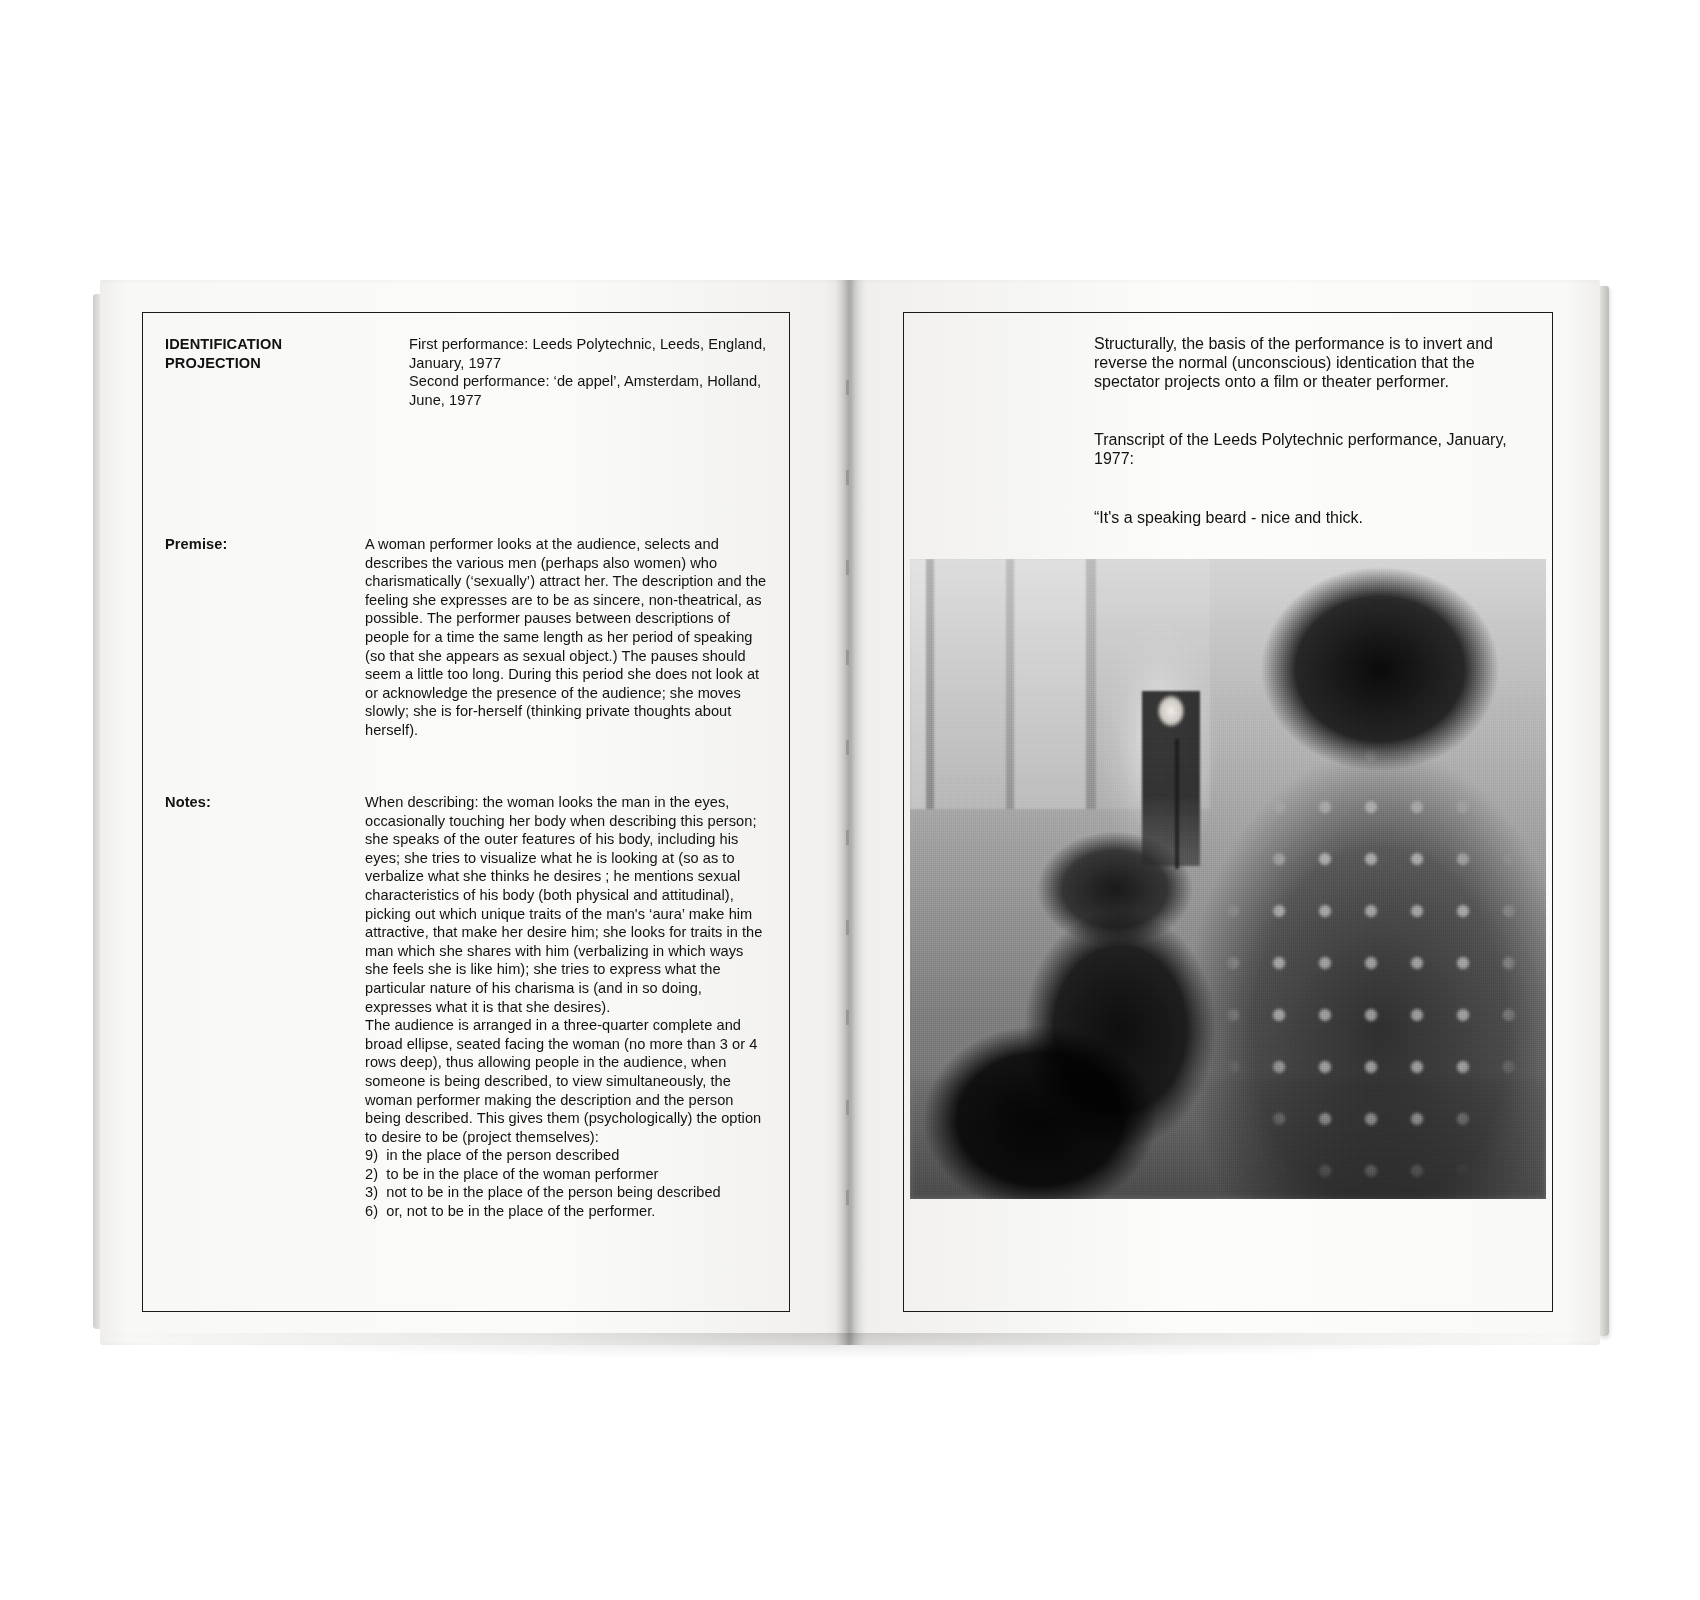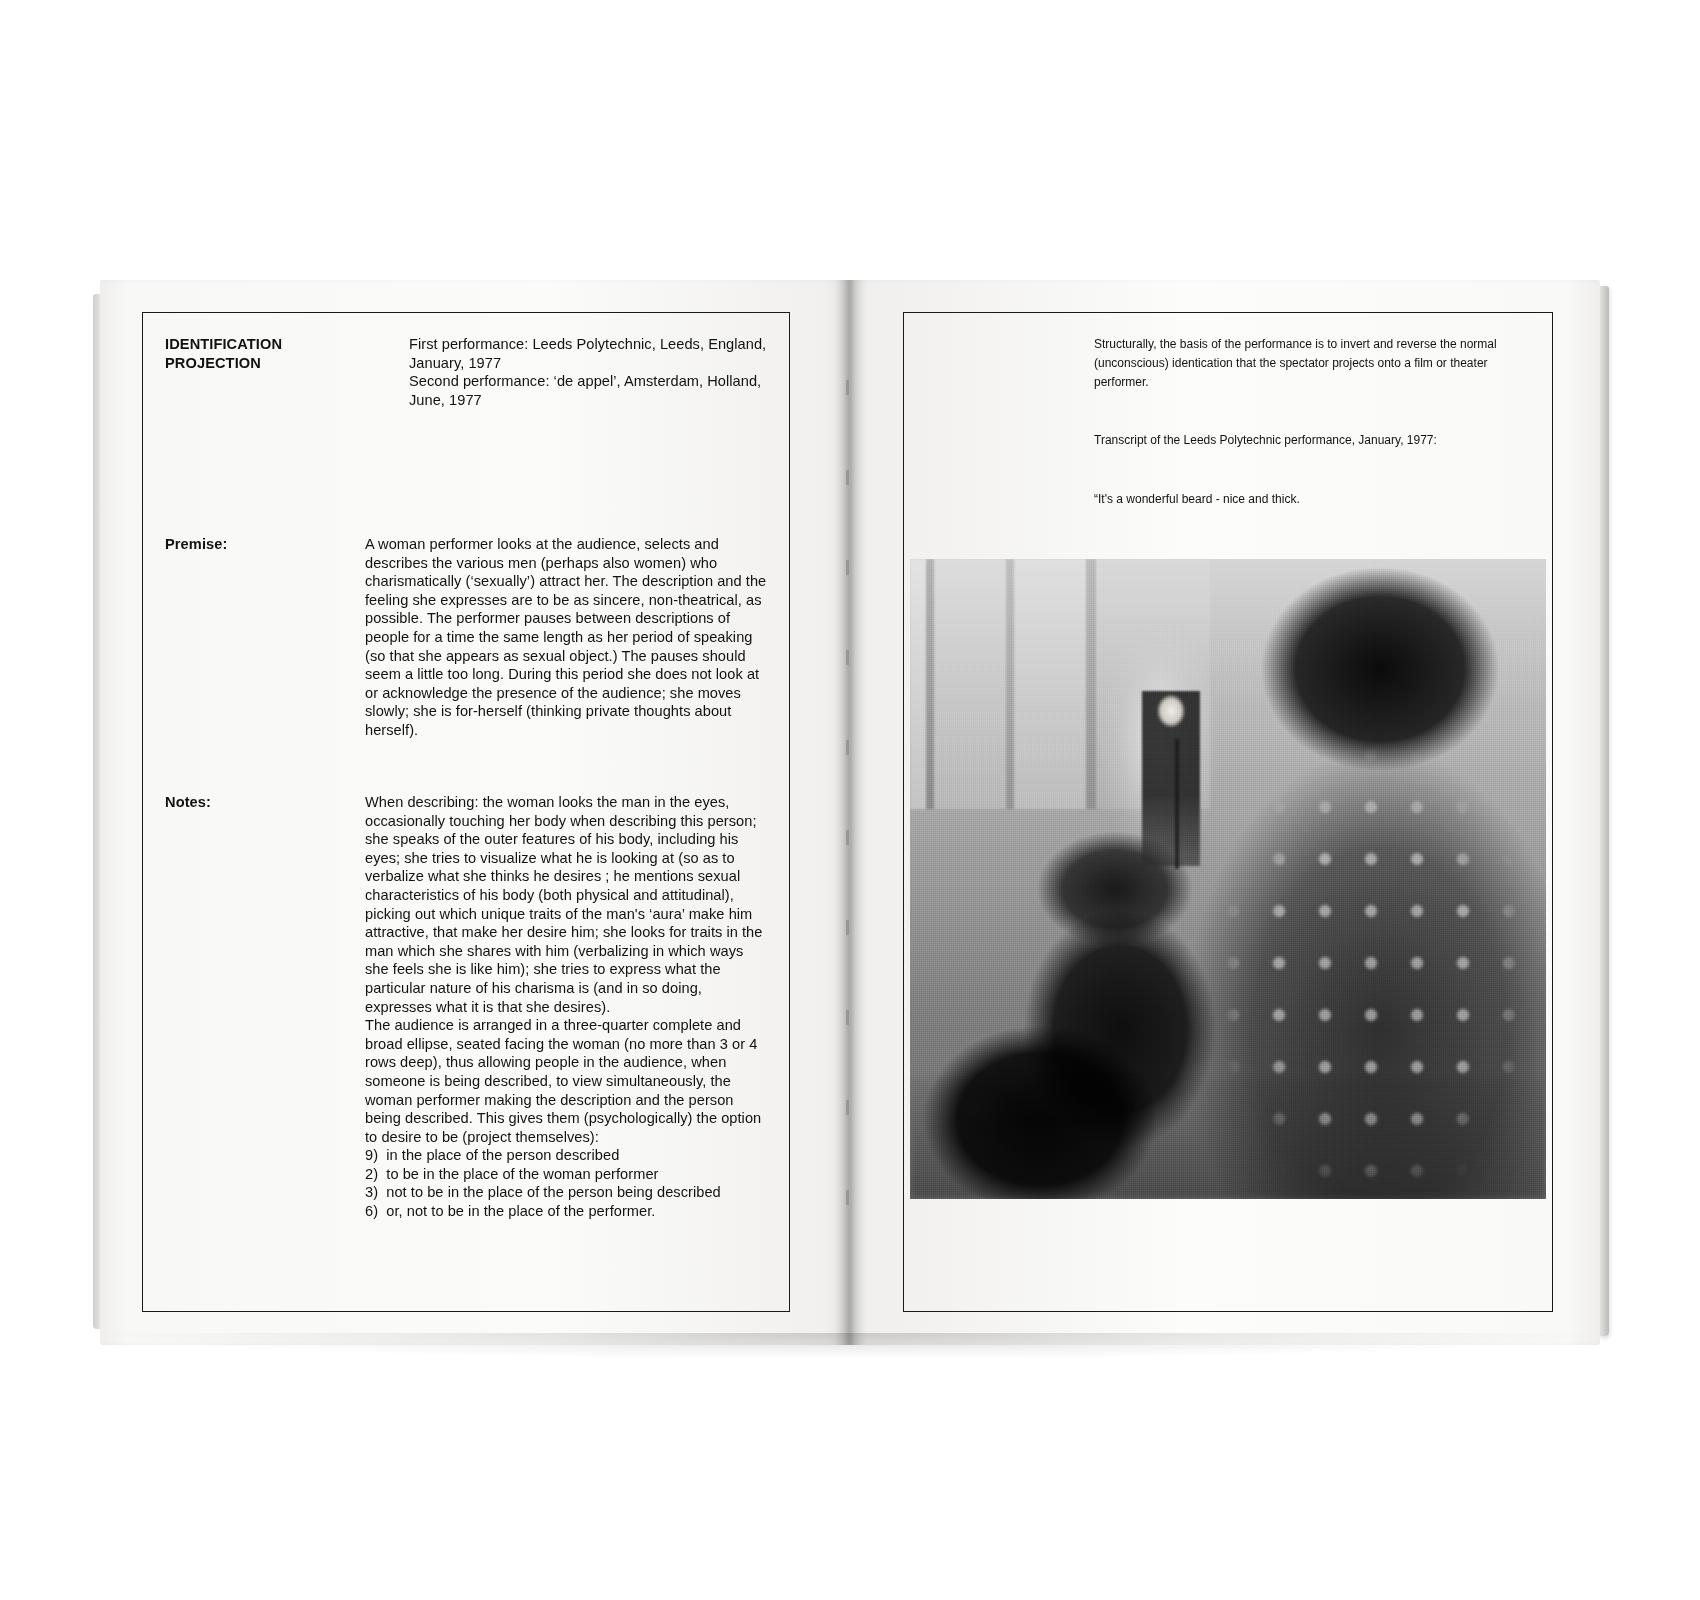--- a/index.html
+++ b/index.html
@@ -171,21 +171,21 @@
     width: 650px;
     height: 1000px;
     border: 1.6px solid #1a1a1a;
     box-sizing: border-box;
   }
   .right-text {
     position: absolute;
     left: 190px;
     top: 22px;
     width: 440px;
-    font-size: 12px;
+    font-size: 16px;
     line-height: 18.8px;
     color: #121212;
   }
   .right-text p { margin: 0; }
   .gap-1 { height: 40px; }
   .gap-2 { height: 40px; }
 
   
   .photo {
     position: absolute;
@@ -318,21 +318,21 @@
       </div>
 
       <div class="page page-right">
         <div class="frame-right">
 
           <div class="right-text">
             <p>Structurally, the basis of the performance is to invert and reverse the normal (unconscious) identication that the spectator projects onto a film or theater performer.</p>
             <div class="gap-1"></div>
             <p>Transcript of the Leeds Polytechnic performance, January, 1977:</p>
             <div class="gap-2"></div>
-            <p>“It's a wonderful beard - nice and thick.</p>
+            <p>“It's a speaking beard - nice and thick.</p>
           </div>
 
           <div class="photo">
             <div class="photo-inner"></div>
             <div class="photo-wall"></div>
             <div class="photo-figure"></div>
             <div class="photo-mic"></div>
             <div class="photo-dots"></div>
             <div class="photo-floor"></div>
             <div class="photo-grain"></div>

